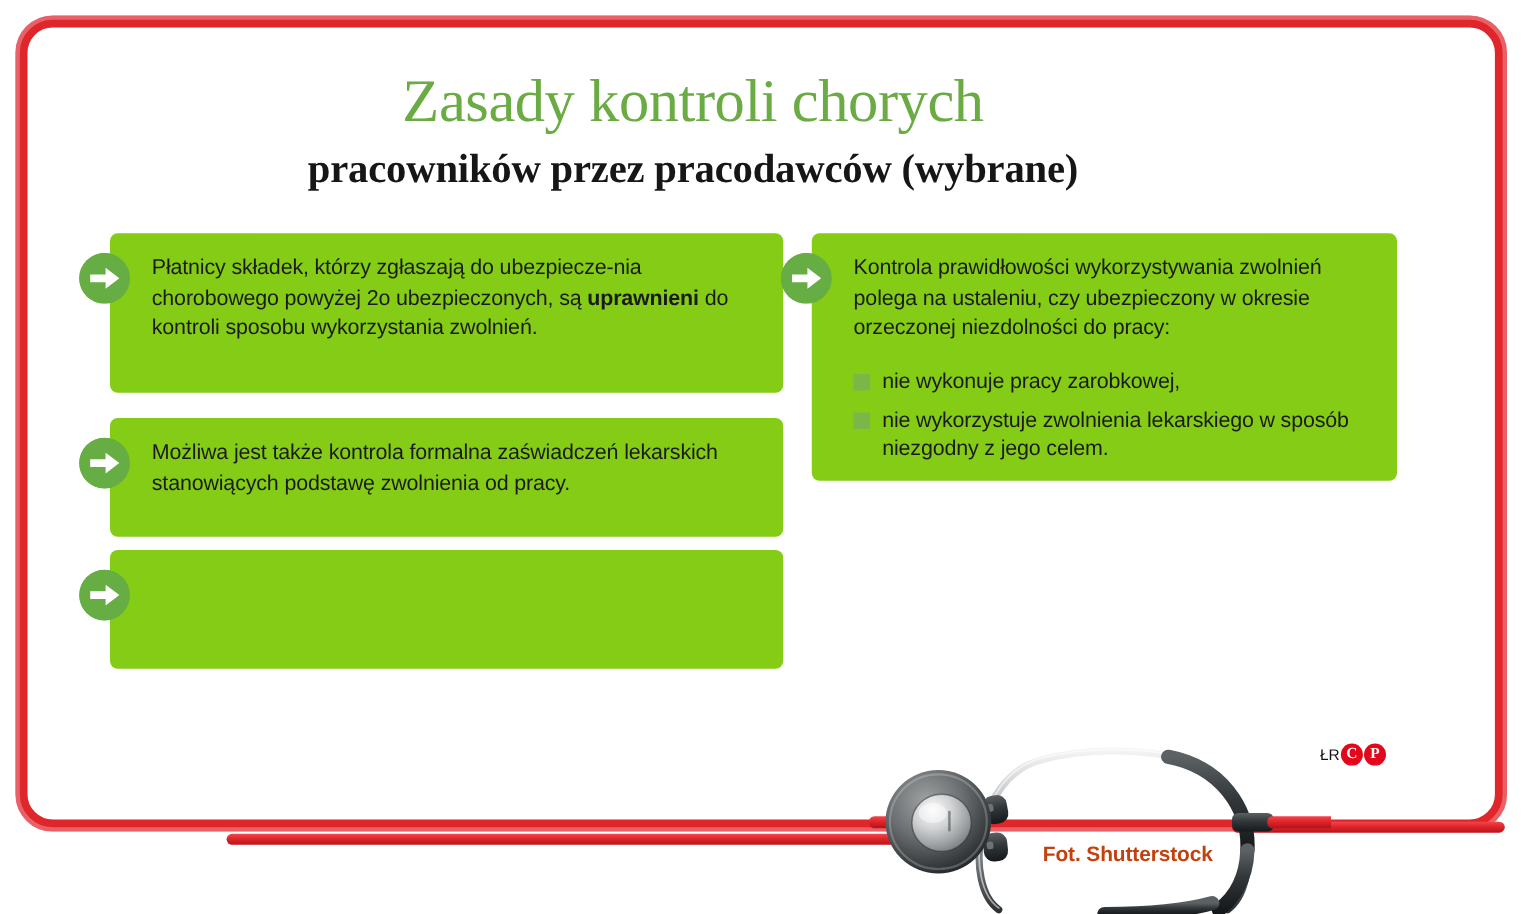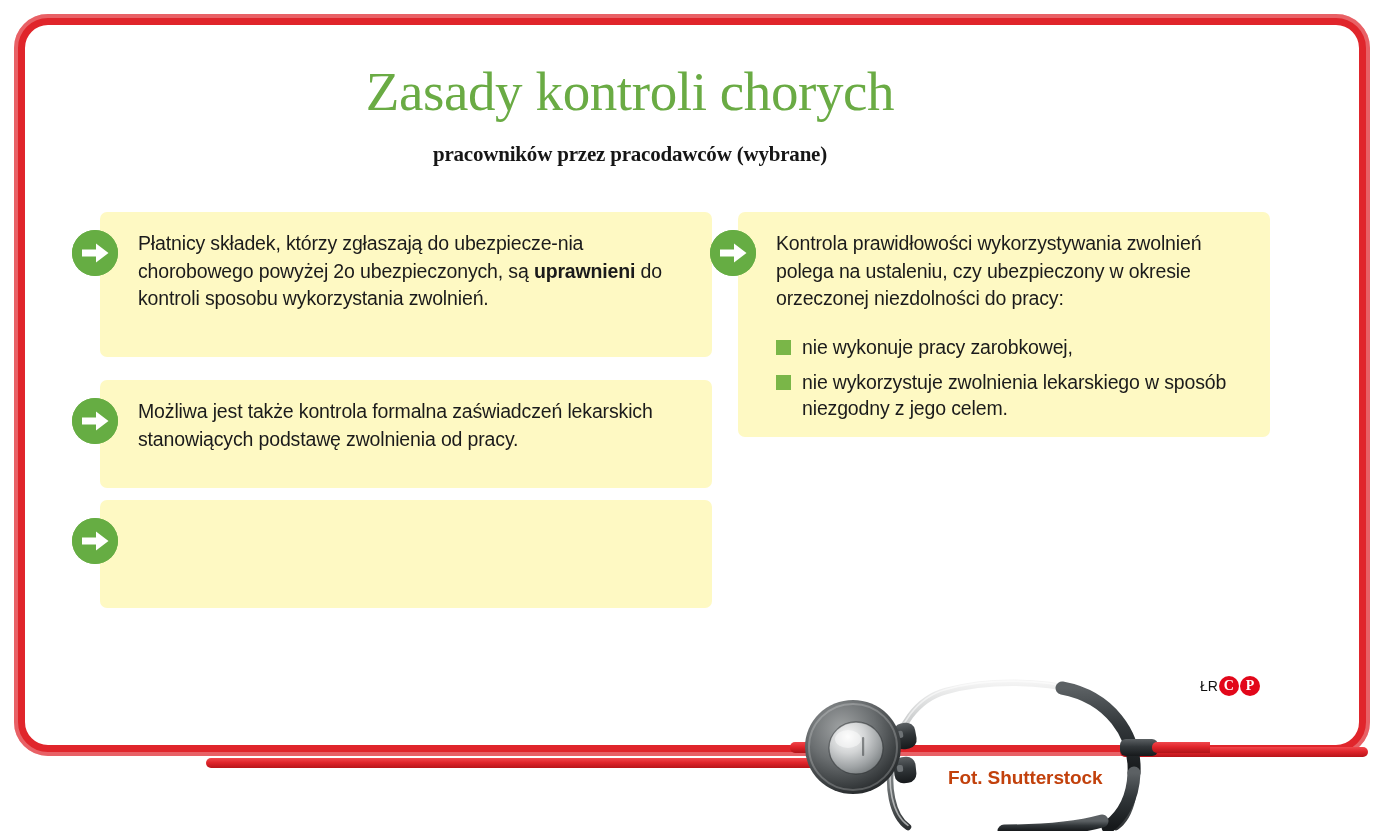--- a/index.html
+++ b/index.html
@@ -65,31 +65,31 @@
     font-weight: normal;
     font-size: 55px;
     line-height: 60px;
     color: #6aab44;
     letter-spacing: -0.4px;
     margin: 0;
   }
   .sub-title {
     font-family: "Liberation Serif", serif;
     font-weight: bold;
-    font-size: 21px;
+    font-size: 37px;
     line-height: 36px;
     color: #161616;
     margin: 14px 0 0 0;
     letter-spacing: -0.2px;
   }
 
   
   .panel {
     position: absolute;
-    background: #fef9c3;
+    background: #84cc16;
     border-radius: 7px;
     box-sizing: border-box;
   }
   .panel .panel-text {
     position: absolute;
     left: 38px;
     right: 14px;
     top: 18px;
     font-family: "Liberation Sans", sans-serif;
     font-size: 19.5px;

